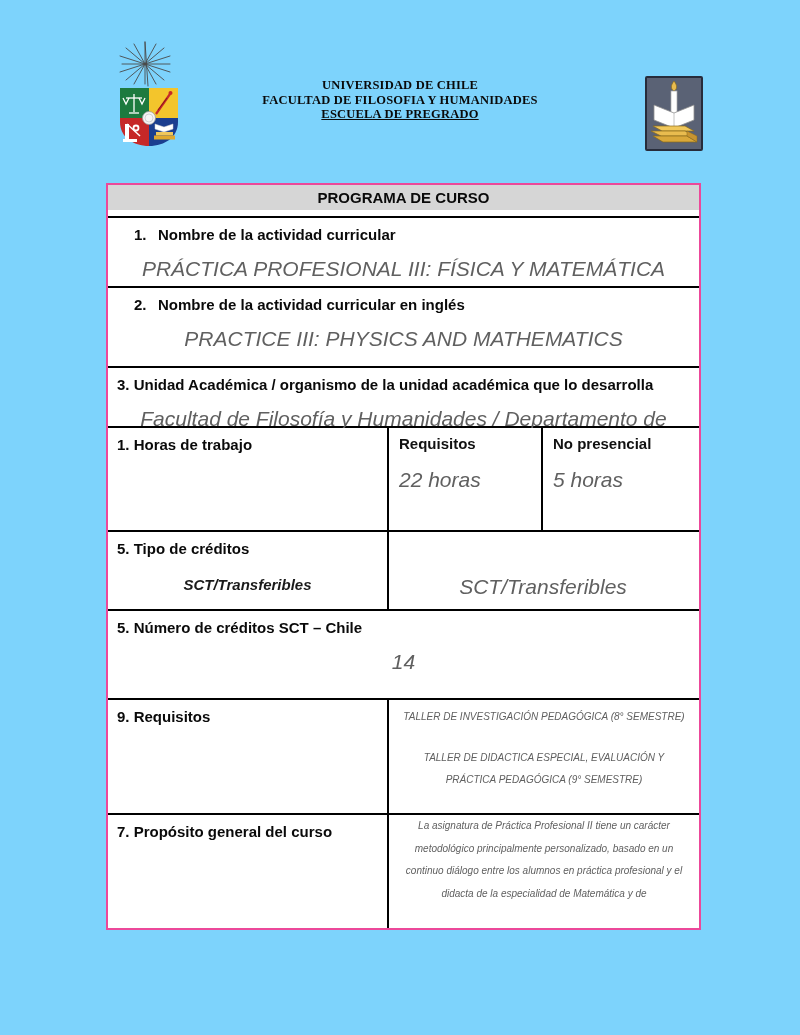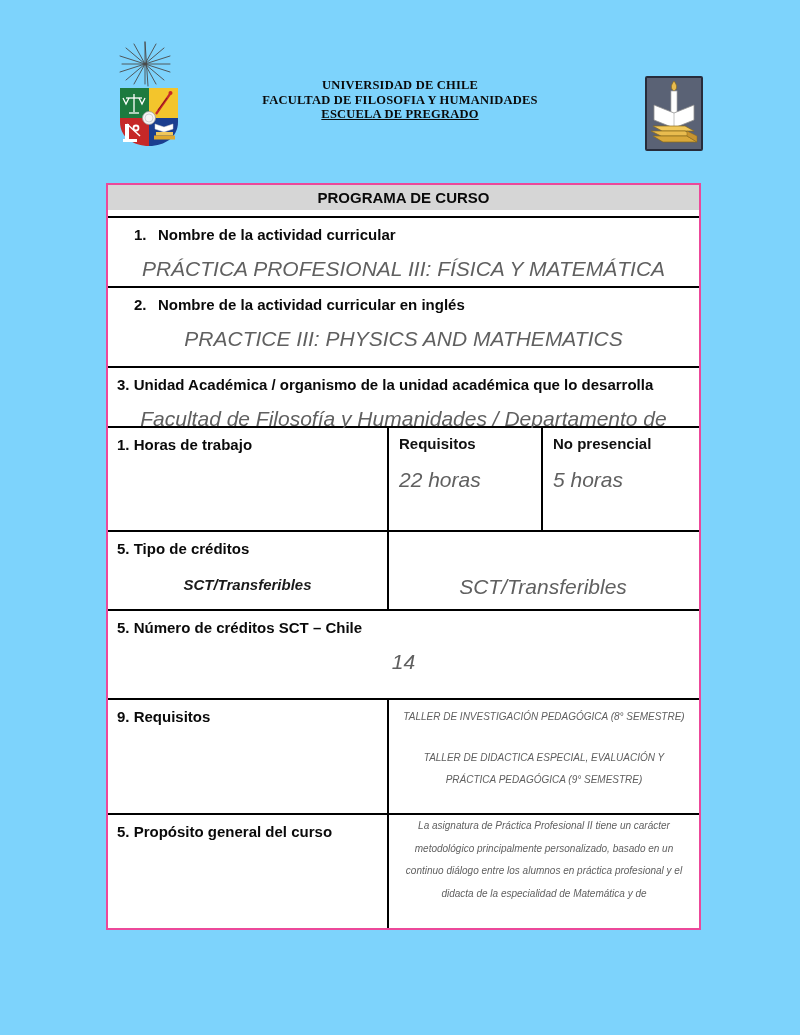--- a/index.html
+++ b/index.html
@@ -230,21 +230,21 @@
     <div class="row" style="height:115px;">
       <div class="lbl">9. Requisitos</div>
       <div class="vline v1"></div>
       <div class="right-block">
         <p>TALLER DE INVESTIGACIÓN PEDAGÓGICA (8° SEMESTRE)</p>
         <p>TALLER DE DIDACTICA ESPECIAL, EVALUACIÓN Y PRÁCTICA PEDAGÓGICA (9° SEMESTRE)</p>
       </div>
     </div>
 
     <div class="row" style="height:113px;">
-      <div class="lbl">5. Propósito general del curso</div>
+      <div class="lbl">7. Propósito general del curso</div>
       <div class="vline v1"></div>
       <div class="right-block tight">
         <p>La asignatura de Práctica Profesional II tiene un carácter metodológico principalmente personalizado, basado en un continuo diálogo entre los alumnos en práctica profesional y el didacta de la especialidad de Matemática y de</p>
       </div>
     </div>
 
   </div>
 </div>
 
 </body></html>

